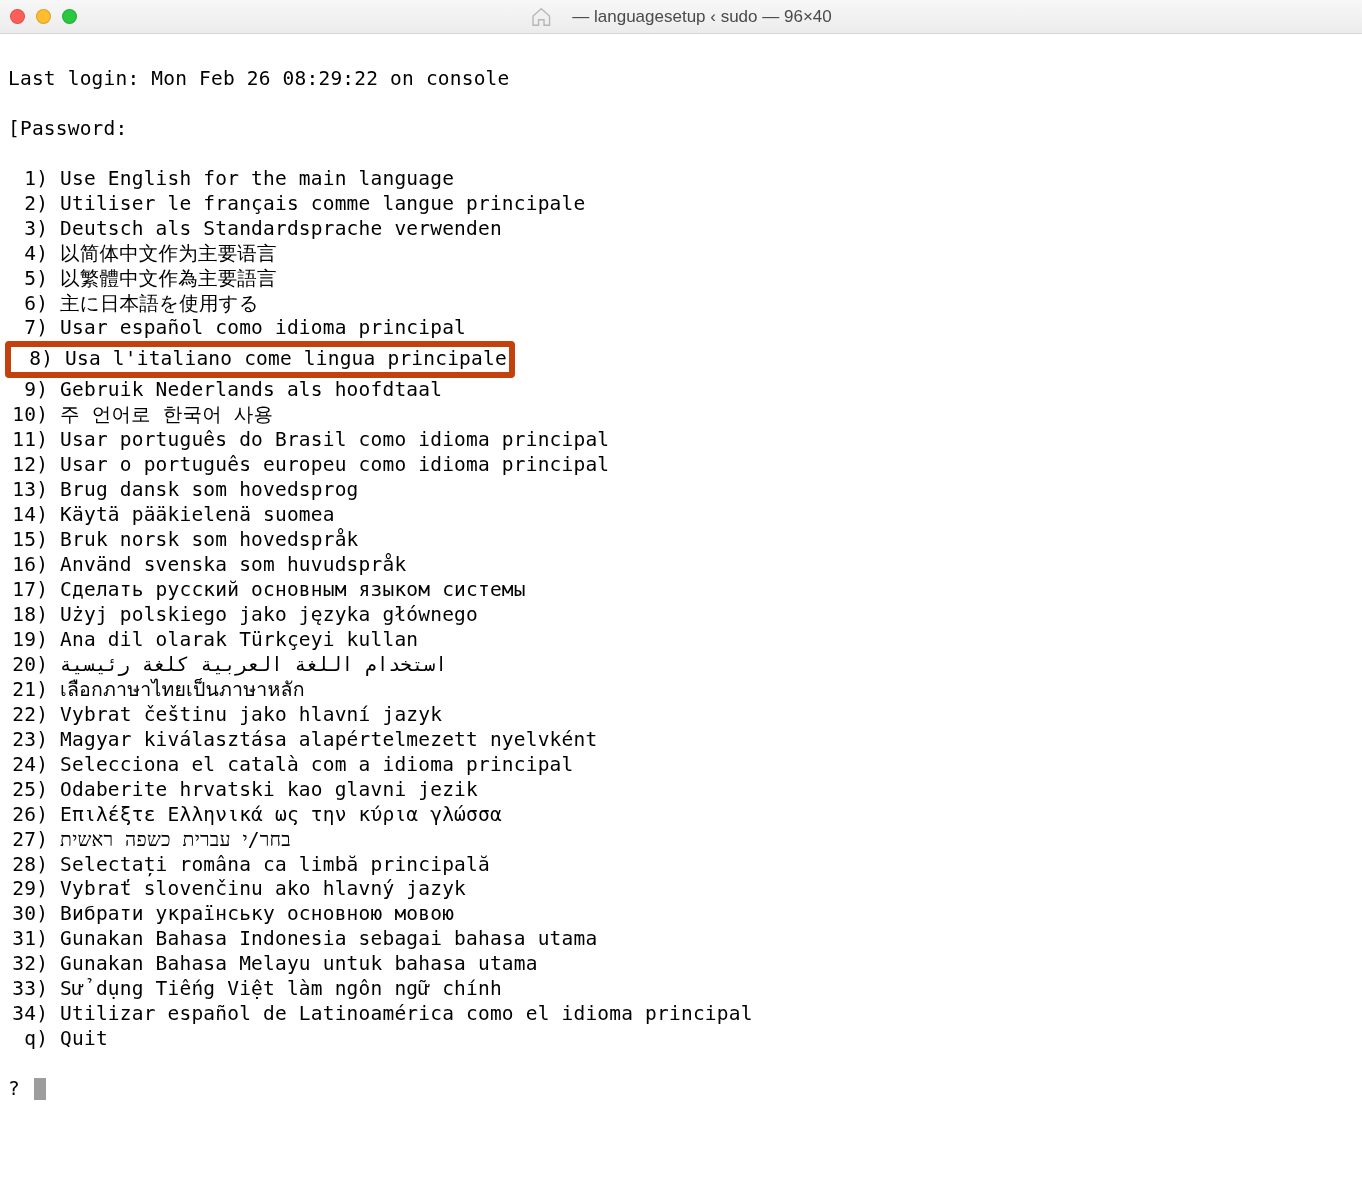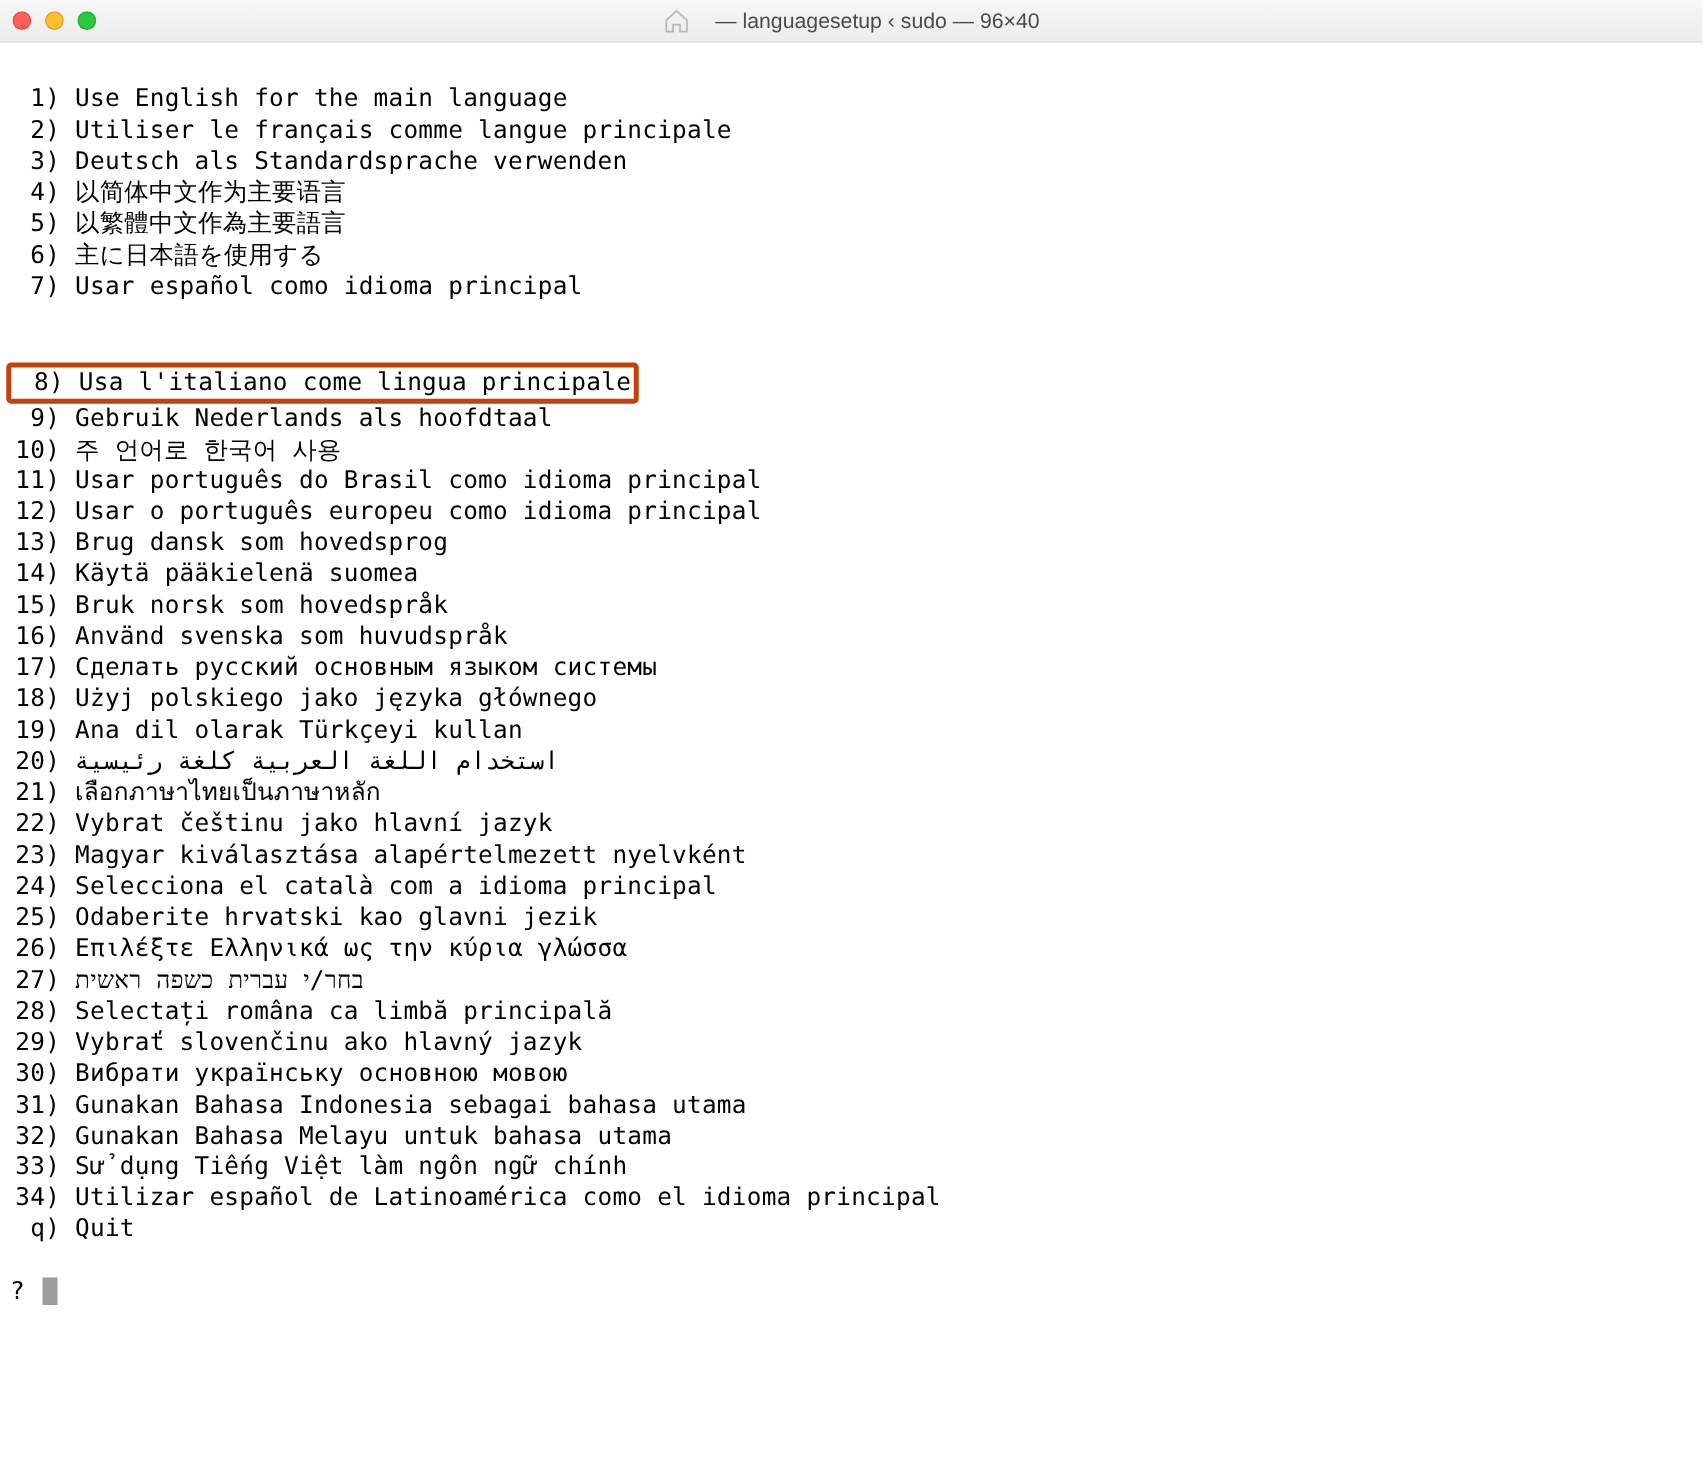--- a/index.html
+++ b/index.html
@@ -62,26 +62,25 @@
     }
     .row {
       display: block;
     }
     .num {
       display: inline-block;
       text-align: right;
       min-width: 2.4ch;
     }
     .highlight-box {
-      border: 4px solid #c2410c;
+      border: 6px solid #c2410c;
       border-radius: 4px;
       display: inline-block;
       padding: 0 2px;
       margin-left: -3px;
-      margin-top: 48px;
     }
     .cursor {
       display: inline-block;
       width: 12px;
       height: 22px;
       vertical-align: text-bottom;
       background: #9d9d9d;
       margin-left: 2px;
     }
     .bracket {
@@ -101,15 +100,17 @@
     <span class="home-icon">
       <svg viewBox="0 0 24 24" width="22" height="22" fill="none" stroke="#888" stroke-width="1.5">
         <path d="M3 11 L12 3 L21 11 V21 H15 V15 H9 V21 H3 Z" fill="#f0f0f0"></path>
       </svg>
     </span>
     <span>— languagesetup ‹ sudo — 96×40</span>
   </div>
 </div>
 
 <div class="terminal">
+<span class="row">Last login: Mon Feb 26 08:29:22 on console</span>
+<span class="row"><span class="bracket">[</span><span>Password:</span></span>
 <div id="options-container"><span class="row"><span class="num"> 1</span>) <span>Use English for the main language</span></span><span class="row"><span class="num"> 2</span>) <span>Utiliser le français comme langue principale</span></span><span class="row"><span class="num"> 3</span>) <span>Deutsch als Standardsprache verwenden</span></span><span class="row"><span class="num"> 4</span>) <span>以简体中文作为主要语言</span></span><span class="row"><span class="num"> 5</span>) <span>以繁體中文作為主要語言</span></span><span class="row"><span class="num"> 6</span>) <span>主に日本語を使用する</span></span><span class="row"><span class="num"> 7</span>) <span>Usar español como idioma principal</span></span><span class="row"><span class="highlight-box"><span class="num"> 8</span>) <span>Usa l'italiano come lingua principale</span></span></span><span class="row"><span class="num"> 9</span>) <span>Gebruik Nederlands als hoofdtaal</span></span><span class="row"><span class="num">10</span>) <span>주 언어로 한국어 사용</span></span><span class="row"><span class="num">11</span>) <span>Usar português do Brasil como idioma principal</span></span><span class="row"><span class="num">12</span>) <span>Usar o português europeu como idioma principal</span></span><span class="row"><span class="num">13</span>) <span>Brug dansk som hovedsprog</span></span><span class="row"><span class="num">14</span>) <span>Käytä pääkielenä suomea</span></span><span class="row"><span class="num">15</span>) <span>Bruk norsk som hovedspråk</span></span><span class="row"><span class="num">16</span>) <span>Använd svenska som huvudspråk</span></span><span class="row"><span class="num">17</span>) <span>Сделать русский основным языком системы</span></span><span class="row"><span class="num">18</span>) <span>Użyj polskiego jako języka głównego</span></span><span class="row"><span class="num">19</span>) <span>Ana dil olarak Türkçeyi kullan</span></span><span class="row"><span class="num">20</span>) <span>استخدام اللغة العربية كلغة رئيسية</span></span><span class="row"><span class="num">21</span>) <span>เลือกภาษาไทยเป็นภาษาหลัก</span></span><span class="row"><span class="num">22</span>) <span>Vybrat češtinu jako hlavní jazyk</span></span><span class="row"><span class="num">23</span>) <span>Magyar kiválasztása alapértelmezett nyelvként</span></span><span class="row"><span class="num">24</span>) <span>Selecciona el català com a idioma principal</span></span><span class="row"><span class="num">25</span>) <span>Odaberite hrvatski kao glavni jezik</span></span><span class="row"><span class="num">26</span>) <span>Επιλέξτε Ελληνικά ως την κύρια γλώσσα</span></span><span class="row"><span class="num">27</span>) <span>בחר/י עברית כשפה ראשית</span></span><span class="row"><span class="num">28</span>) <span>Selectați româna ca limbă principală</span></span><span class="row"><span class="num">29</span>) <span>Vybrať slovenčinu ako hlavný jazyk</span></span><span class="row"><span class="num">30</span>) <span>Вибрати українську основною мовою</span></span><span class="row"><span class="num">31</span>) <span>Gunakan Bahasa Indonesia sebagai bahasa utama</span></span><span class="row"><span class="num">32</span>) <span>Gunakan Bahasa Melayu untuk bahasa utama</span></span><span class="row"><span class="num">33</span>) <span>Sử dụng Tiếng Việt làm ngôn ngữ chính</span></span><span class="row"><span class="num">34</span>) <span>Utilizar español de Latinoamérica como el idioma principal</span></span><span class="row"><span class="num"> q</span>) <span>Quit</span></span></div>
 <span class="row"><span>?</span> <span class="cursor"></span></span>
 </div>
 
 </body></html>

